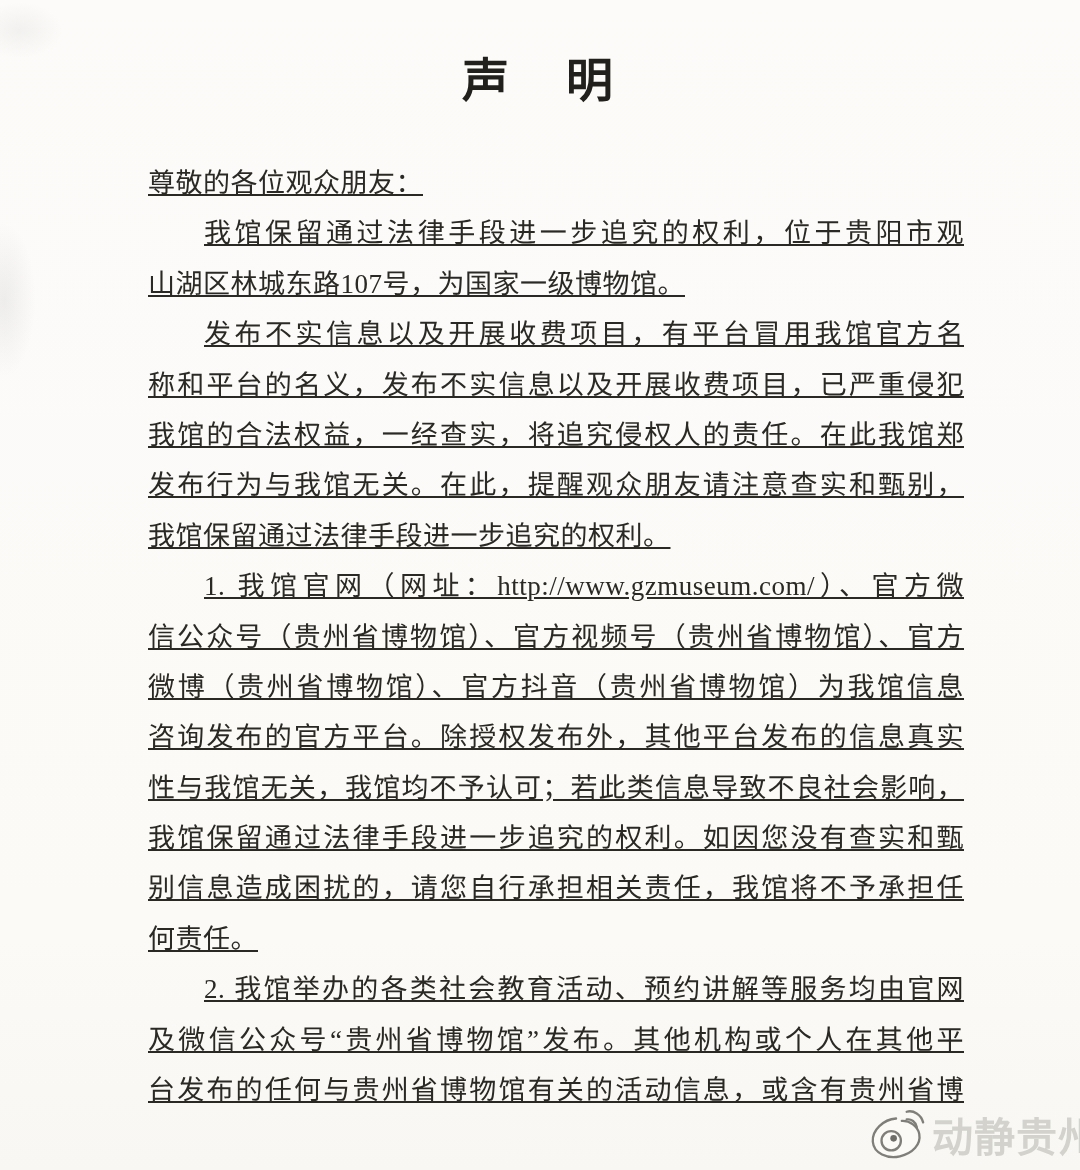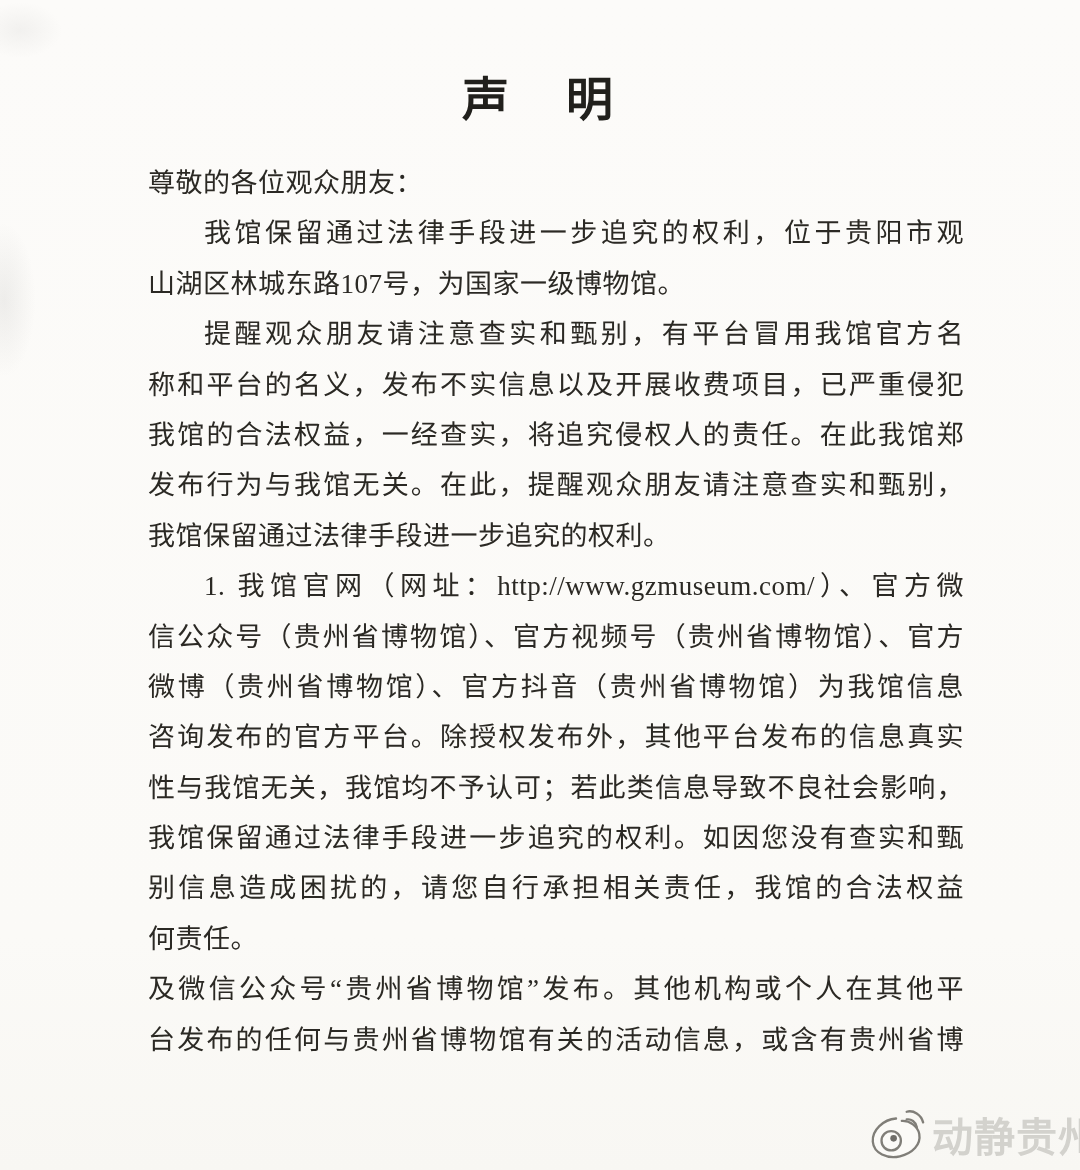--- a/index.html
+++ b/index.html
@@ -17,36 +17,37 @@
   .page {
     position: absolute;
     inset: 0;
     background:
       radial-gradient(ellipse 45px 110px at 4px 300px, rgba(150,150,148,0.14), transparent 70%),
       radial-gradient(ellipse 60px 40px at 20px 30px, rgba(150,150,148,0.10), transparent 70%),
       linear-gradient(180deg, #fcfbf9 0%, #fbfaf7 80%, #f8f7f3 100%);
   }
   .doc-title {
     position: absolute;
-    top: 61px;
+    top: 42px;
     left: 0;
     width: 100%;
     text-align: center;
     font-size: 47px;
     font-weight: 700;
     letter-spacing: 5px;
     color: #21201c;
   }
   .content {
     position: absolute;
     top: 158px;
     left: 148px;
     width: 816px;
     color: #2b2924;
     font-size: 27px;
+    text-decoration: underline;
   }
   .line {
     height: 50.4px;
     line-height: 50.4px;
     text-align: justify;
     white-space: nowrap;
     letter-spacing: 0.5px;
   }
   .line.just {
     text-align-last: justify;
@@ -81,33 +82,34 @@
 <body style="background: rgb(251, 250, 247);">
 
 <div class="page">
 
   <div class="doc-title" style="color: rgb(33, 32, 28);">声　明</div>
 
   <div class="content" style="color: rgb(43, 41, 36);">
       <div class="line">尊敬的各位观众朋友：</div>
       <div class="line indent just">我馆保留通过法律手段进一步追究的权利，位于贵阳市观</div>
       <div class="line">山湖区林城东路107号，为国家一级博物馆。</div>
-      <div class="line indent just">提醒观众朋友请注意查实和甄别，有平台冒用我馆官方名</div>
+      <div class="line indent just">发布不实信息以及开展收费项目，有平台冒用我馆官方名</div>
       <div class="line just">称和平台的名义，发布不实信息以及开展收费项目，已严重侵犯</div>
       <div class="line just">我馆的合法权益，一经查实，将追究侵权人的责任。在此我馆郑</div>
       <div class="line just">发布行为与我馆无关。在此，提醒观众朋友请注意查实和甄别，</div>
       <div class="line">我馆保留通过法律手段进一步追究的权利。</div>
       <div class="line indent just">1. 我馆官网（网址：http://www.gzmuseum.com/）、官方微</div>
       <div class="line just">信公众号（贵州省博物馆）、官方视频号（贵州省博物馆）、官方</div>
       <div class="line just">微博（贵州省博物馆）、官方抖音（贵州省博物馆）为我馆信息</div>
       <div class="line just">咨询发布的官方平台。除授权发布外，其他平台发布的信息真实</div>
       <div class="line just">性与我馆无关，我馆均不予认可；若此类信息导致不良社会影响，</div>
       <div class="line just">我馆保留通过法律手段进一步追究的权利。如因您没有查实和甄</div>
-      <div class="line just">别信息造成困扰的，请您自行承担相关责任，我馆的合法权益</div>
+      <div class="line just">别信息造成困扰的，请您自行承担相关责任，我馆将不予承担任</div>
       <div class="line">何责任。</div>
+      <div class="line indent just">2. 我馆举办的各类社会教育活动、预约讲解等服务均由官网</div>
       <div class="line just">及微信公众号“贵州省博物馆”发布。其他机构或个人在其他平</div>
       <div class="line just">台发布的任何与贵州省博物馆有关的活动信息，或含有贵州省博</div>
     </div>
 
   <div class="watermark">
     <svg class="wm-logo" viewBox="0 0 64 62" xmlns="http://www.w3.org/2000/svg">
       <path d="M31 15 C18 16 6 27 7 39 C8 51 22 57 35 54 C48 51 57 42 55 31 C53.5 23 45 17 37 17.5" fill="#fbfaf7" stroke="#807e78" stroke-width="2.4" stroke-linecap="round"></path>
       <circle cx="26" cy="38" r="10" fill="none" stroke="#807e78" stroke-width="2.4"></circle>
       <circle cx="28.5" cy="35.5" r="3.4" fill="#6f6d68"></circle>
       <path d="M42 8 C49 6 57 11 59 19" fill="none" stroke="#807e78" stroke-width="2.4" stroke-linecap="round"></path>

